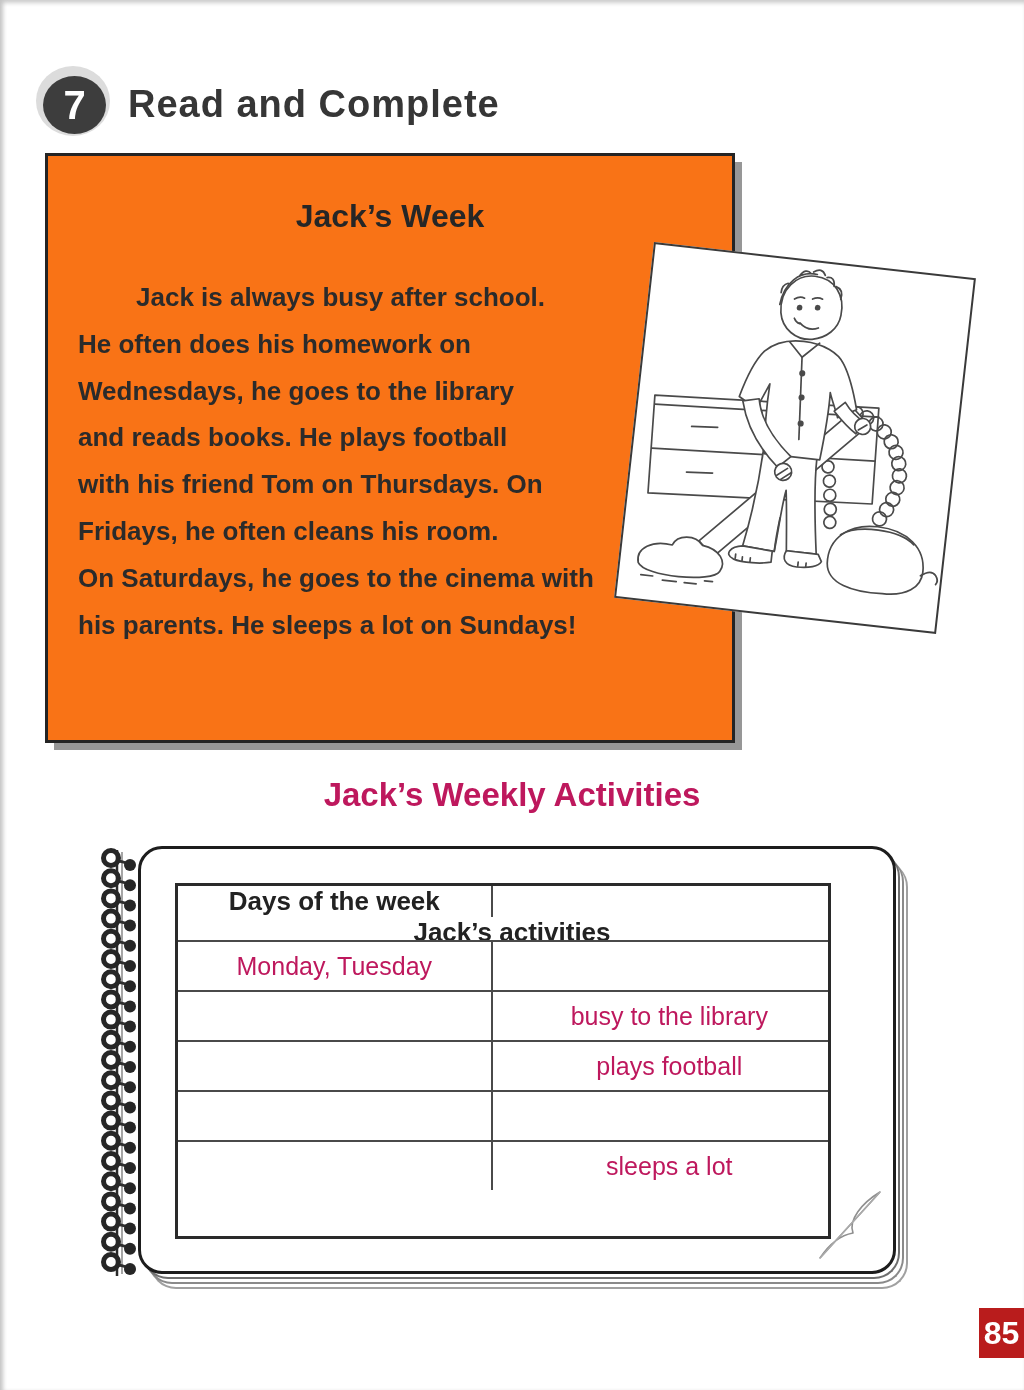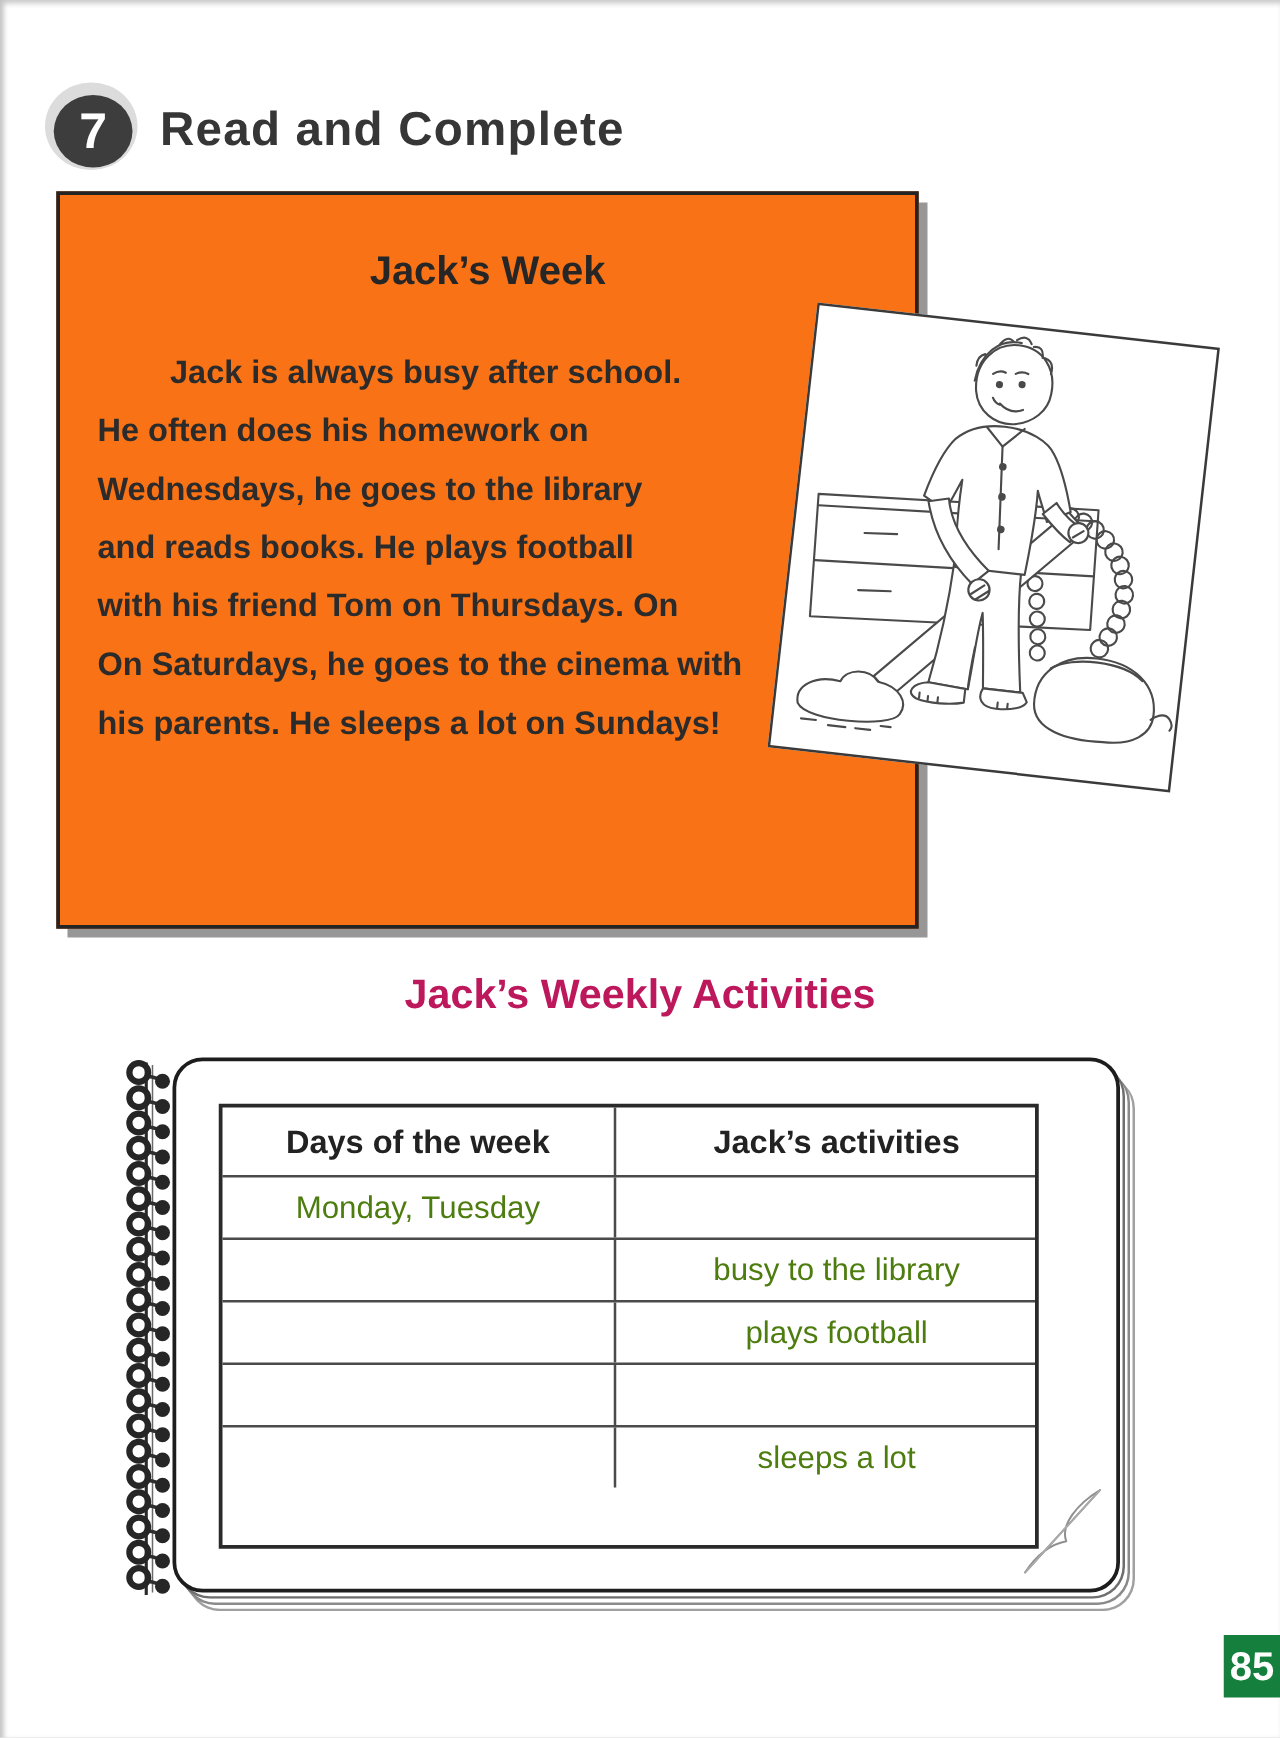--- a/index.html
+++ b/index.html
@@ -47,30 +47,30 @@
              border:2px solid #6e6e6e;border-top:none;border-radius:26px;z-index:1;}
   .page-edge.e1{left:4px;top:5px;}
   .page-edge.e2{left:8px;top:10px;border-color:#8a8a8a;}
   .page-edge.e3{left:12px;top:15px;border-color:#a0a0a0;}
 
   .spiral{position:absolute;left:96px;top:846px;width:52px;height:436px;z-index:3;}
 
   .wk-table{position:absolute;left:175px;top:883px;width:656px;height:356px;z-index:4;
             display:flex;flex-direction:column;border:3px solid #2a2a2a;box-sizing:border-box;background:#fff;}
   .tr{display:flex;height:50px;border-top:2px solid #4a4a4a;box-sizing:border-box;}
-  .tr.head{height:54px;border-top:none;}
-  .td{display:flex;align-items:center;justify-content:center;font-size:25px;color:#4d7c0f;box-sizing:border-box;}
+  .tr.head{height:54px;border-top:none;flex-direction:column;}
+  .td{display:flex;align-items:center;justify-content:center;font-size:25px;color:#be185d;box-sizing:border-box;}
   .td.day{width:48.4%;border-right:2px solid #4a4a4a;}
   .td.act{flex:1;margin-left:18px;}
   .tr.head .td{font-weight:bold;font-size:26px;color:#222;}
 
   .curl{position:absolute;left:672px;top:340px;width:80px;height:82px;z-index:5;}
 
   
-  .page-number{position:absolute;left:979px;top:1308px;width:45px;height:50px;background:#15803d;
+  .page-number{position:absolute;left:979px;top:1308px;width:45px;height:50px;background:#b91c1c;
                display:flex;align-items:center;justify-content:center;z-index:7;}
   .page-number span{color:#fff;font-size:32px;font-weight:bold;}
 </style>
 </head>
 <body>
 
 <div class="page">
 
   <div class="ex-header">
     <div class="badge-halo"></div>
@@ -81,20 +81,21 @@
   </div>
 
   <div class="passage-box">
     <h2 class="passage-title">Jack’s Week</h2>
     <div class="passage-text">
       <div class="pline indent">Jack is always busy after school.</div>
       <div class="pline">He often does his homework on</div>
       <div class="pline">Wednesdays, he goes to the library</div>
       <div class="pline">and reads books. He plays football</div>
       <div class="pline">with his friend Tom on Thursdays. On</div>
+      <div class="pline">Fridays, he often cleans his room.</div>
       <div class="pline">On Saturdays, he goes to the cinema with</div>
       <div class="pline">his parents. He sleeps a lot on Sundays!</div>
     </div>
   </div>
 
   <div class="illustration">
     <svg viewBox="0 0 320 354" xmlns="http://www.w3.org/2000/svg">
       <g stroke="#4a4a4a" stroke-width="1.7" fill="none" stroke-linecap="round" stroke-linejoin="round">
 
         <path d="M16 150 L240 138 L244 234 L20 248 Z"></path>

